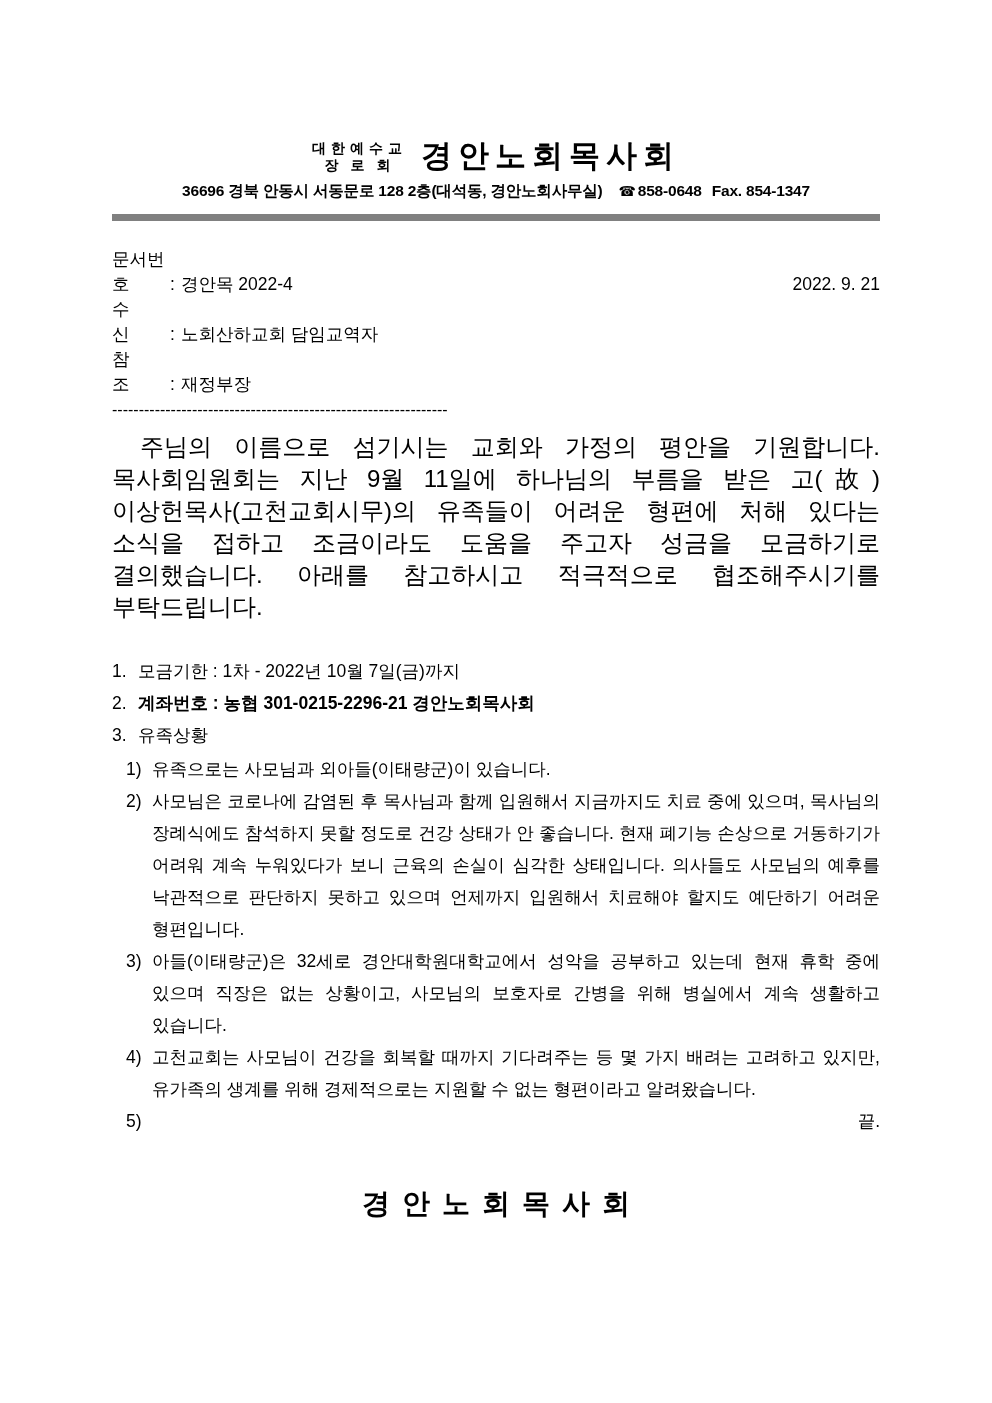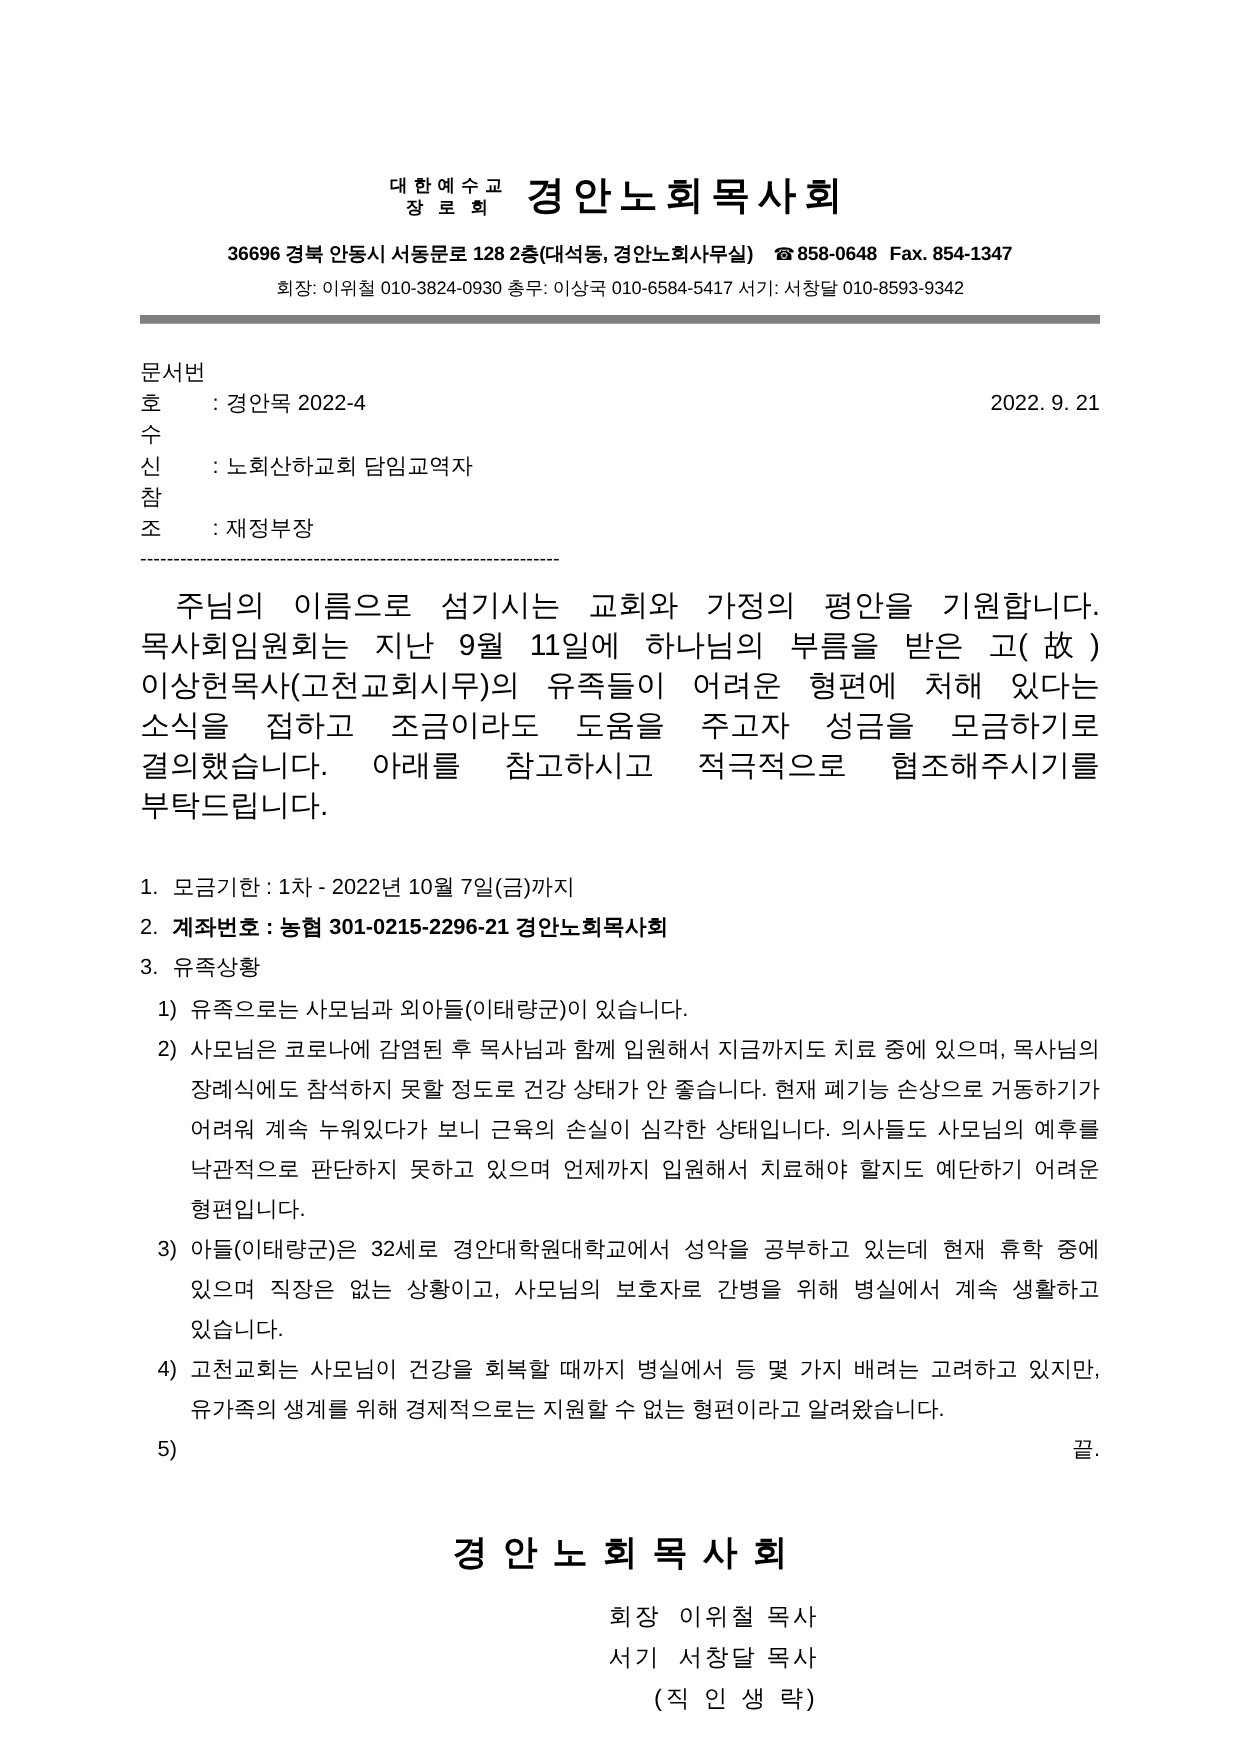--- a/index.html
+++ b/index.html
@@ -49,21 +49,21 @@
   .org-big {
     display: inline-block;
     vertical-align: middle;
     font-size: 31px;
     line-height: 36px;
     font-weight: bold;
     letter-spacing: 6px;
   }
 
   .addr-line {
-    margin-top: 19px;
+    margin-top: 7px;
     text-align: center;
     font-size: 15.5px;
     font-weight: bold;
     letter-spacing: -0.2px;
     white-space: nowrap;
   }
   .addr-line .phone-icon {
     font-size: 14px;
     margin: 0 2px 0 16px;
   }
@@ -190,23 +190,20 @@
         <div>대한예수교</div>
         <div>장 로 회</div>
       </span><span class="org-big">경안노회목사회</span>
     </div>
   </div>
 
   <div class="addr-line">
     <span>36696 경북 안동시 서동문로 128 2층(대석동, 경안노회사무실)</span><span class="phone-icon">☎</span><span>858-0648</span><span class="sep"></span><span>Fax. 854-1347</span>
   </div>
 
-  <div class="officer-line">
-    <span>회장: 이위철 010-3824-0930  총무: 이상국 010-6584-5417  서기: 서창달  010-8593-9342</span>
-  </div>
 
   <div class="rule"></div>
 
   <div class="meta">
     <div class="meta-row">
       <div>
         <span class="meta-label wide">문서번호</span><span class="meta-colon">:</span><span>경안목 2022-4</span>
       </div>
       <div class="meta-date">2022. 9. 21</div>
     </div>
@@ -251,34 +248,25 @@
       <div class="subitem">
         <div class="subitem-num">2)</div>
         <div class="subitem-text">사모님은 코로나에 감염된 후 목사님과 함께 입원해서 지금까지도 치료 중에 있으며, 목사님의 장례식에도 참석하지 못할 정도로 건강 상태가 안 좋습니다. 현재 폐기능 손상으로 거동하기가 어려워 계속 누워있다가 보니 근육의 손실이 심각한 상태입니다. 의사들도 사모님의 예후를 낙관적으로 판단하지 못하고 있으며 언제까지 입원해서 치료해야 할지도 예단하기 어려운 형편입니다.</div>
       </div>
       <div class="subitem">
         <div class="subitem-num">3)</div>
         <div class="subitem-text">아들(이태량군)은 32세로 경안대학원대학교에서 성악을 공부하고 있는데 현재 휴학 중에 있으며 직장은 없는 상황이고, 사모님의 보호자로 간병을 위해 병실에서 계속 생활하고 있습니다.</div>
       </div>
       <div class="subitem">
         <div class="subitem-num">4)</div>
-        <div class="subitem-text">고천교회는 사모님이 건강을 회복할 때까지 병실에서 등 몇 가지 배려는 고려하고 있지만, 유가족의 생계를 위해 경제적으로는 지원할 수 없는 형편이라고 알려왔습니다.</div>
+        <div class="subitem-text">고천교회는 사모님이 건강을 회복할 때까지 기다려주는 등 몇 가지 배려는 고려하고 있지만, 유가족의 생계를 위해 경제적으로는 지원할 수 없는 형편이라고 알려왔습니다.</div>
       </div>
       <div class="subitem">
         <div class="subitem-num">5)</div>
         <div class="subitem-text"><span class="end-mark">끝.</span></div>
       </div>
     </div>
 
   </div>
 
   <div class="sig-org">경안노회목사회</div>
-  <div class="sig-lines">
-    <div class="sig-line-1">
-      <span class="sig-role">회장</span><span>이위철 목사</span>
-    </div>
-    <div class="sig-line-2">
-      <span class="sig-role">서기</span><span>서창달 목사</span>
-    </div>
-    <div class="sig-line-3">(직 인 생 략)</div>
-  </div>
 
 </div>
 
 </body></html>

